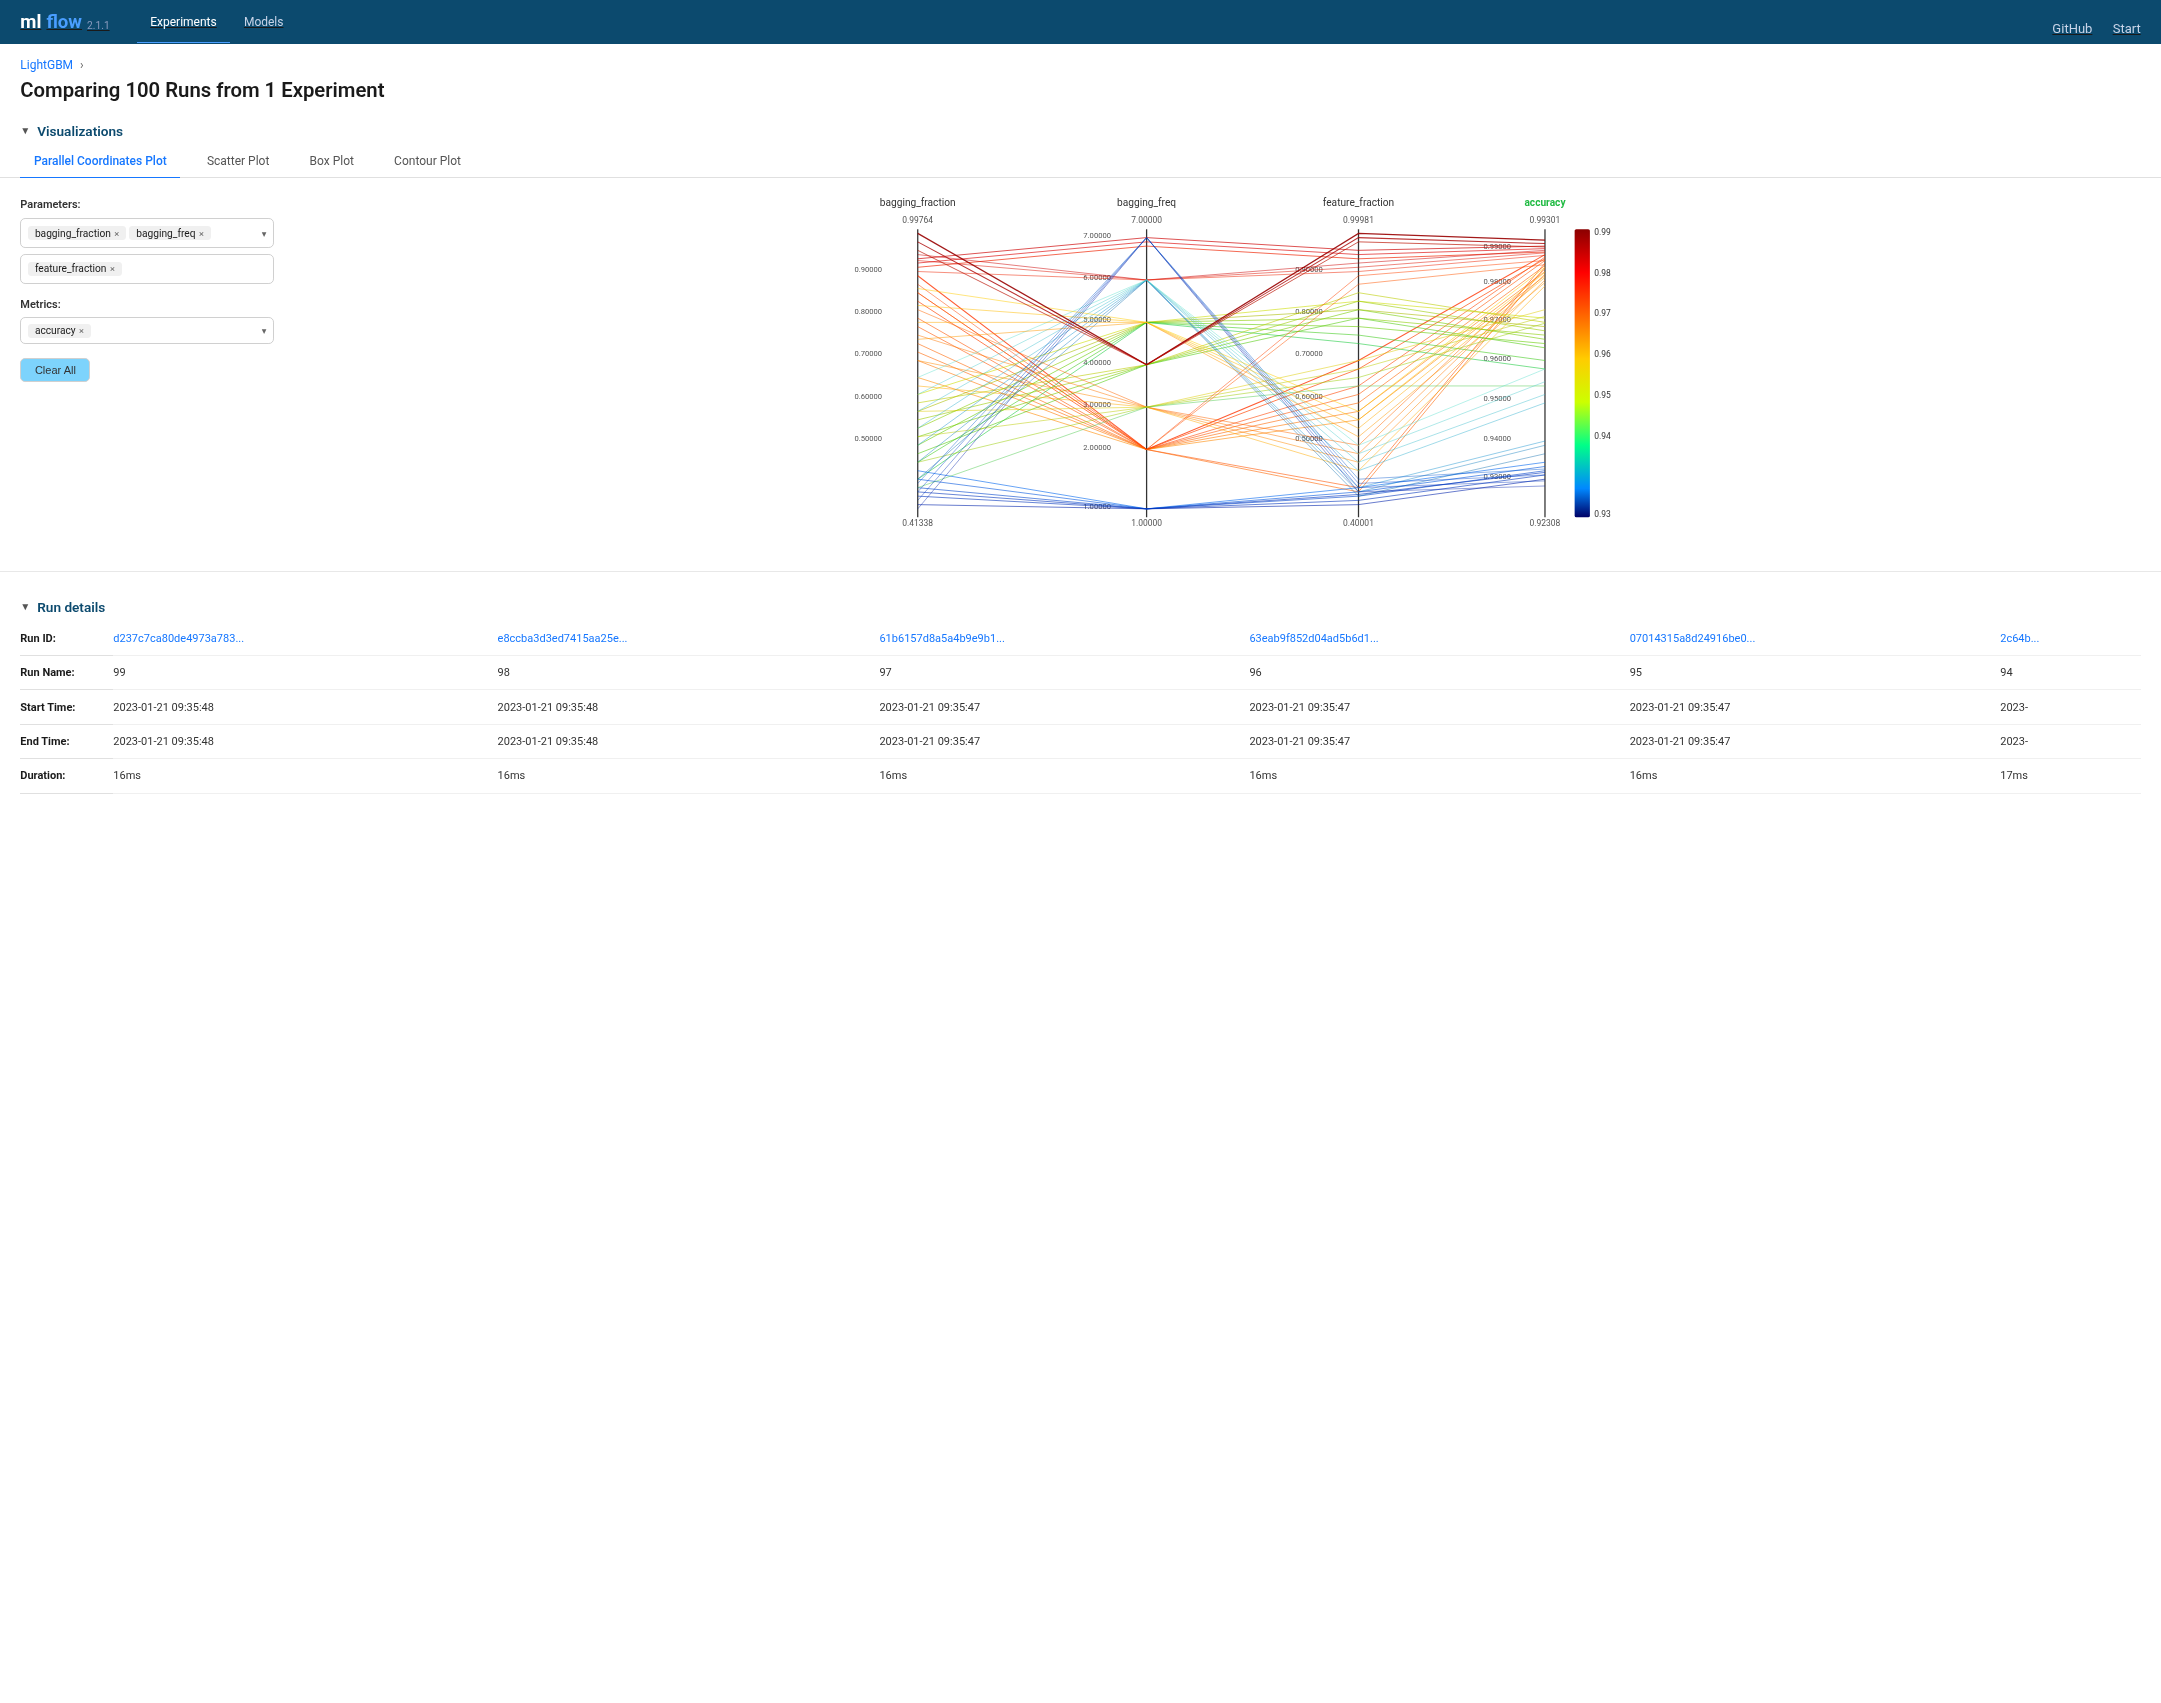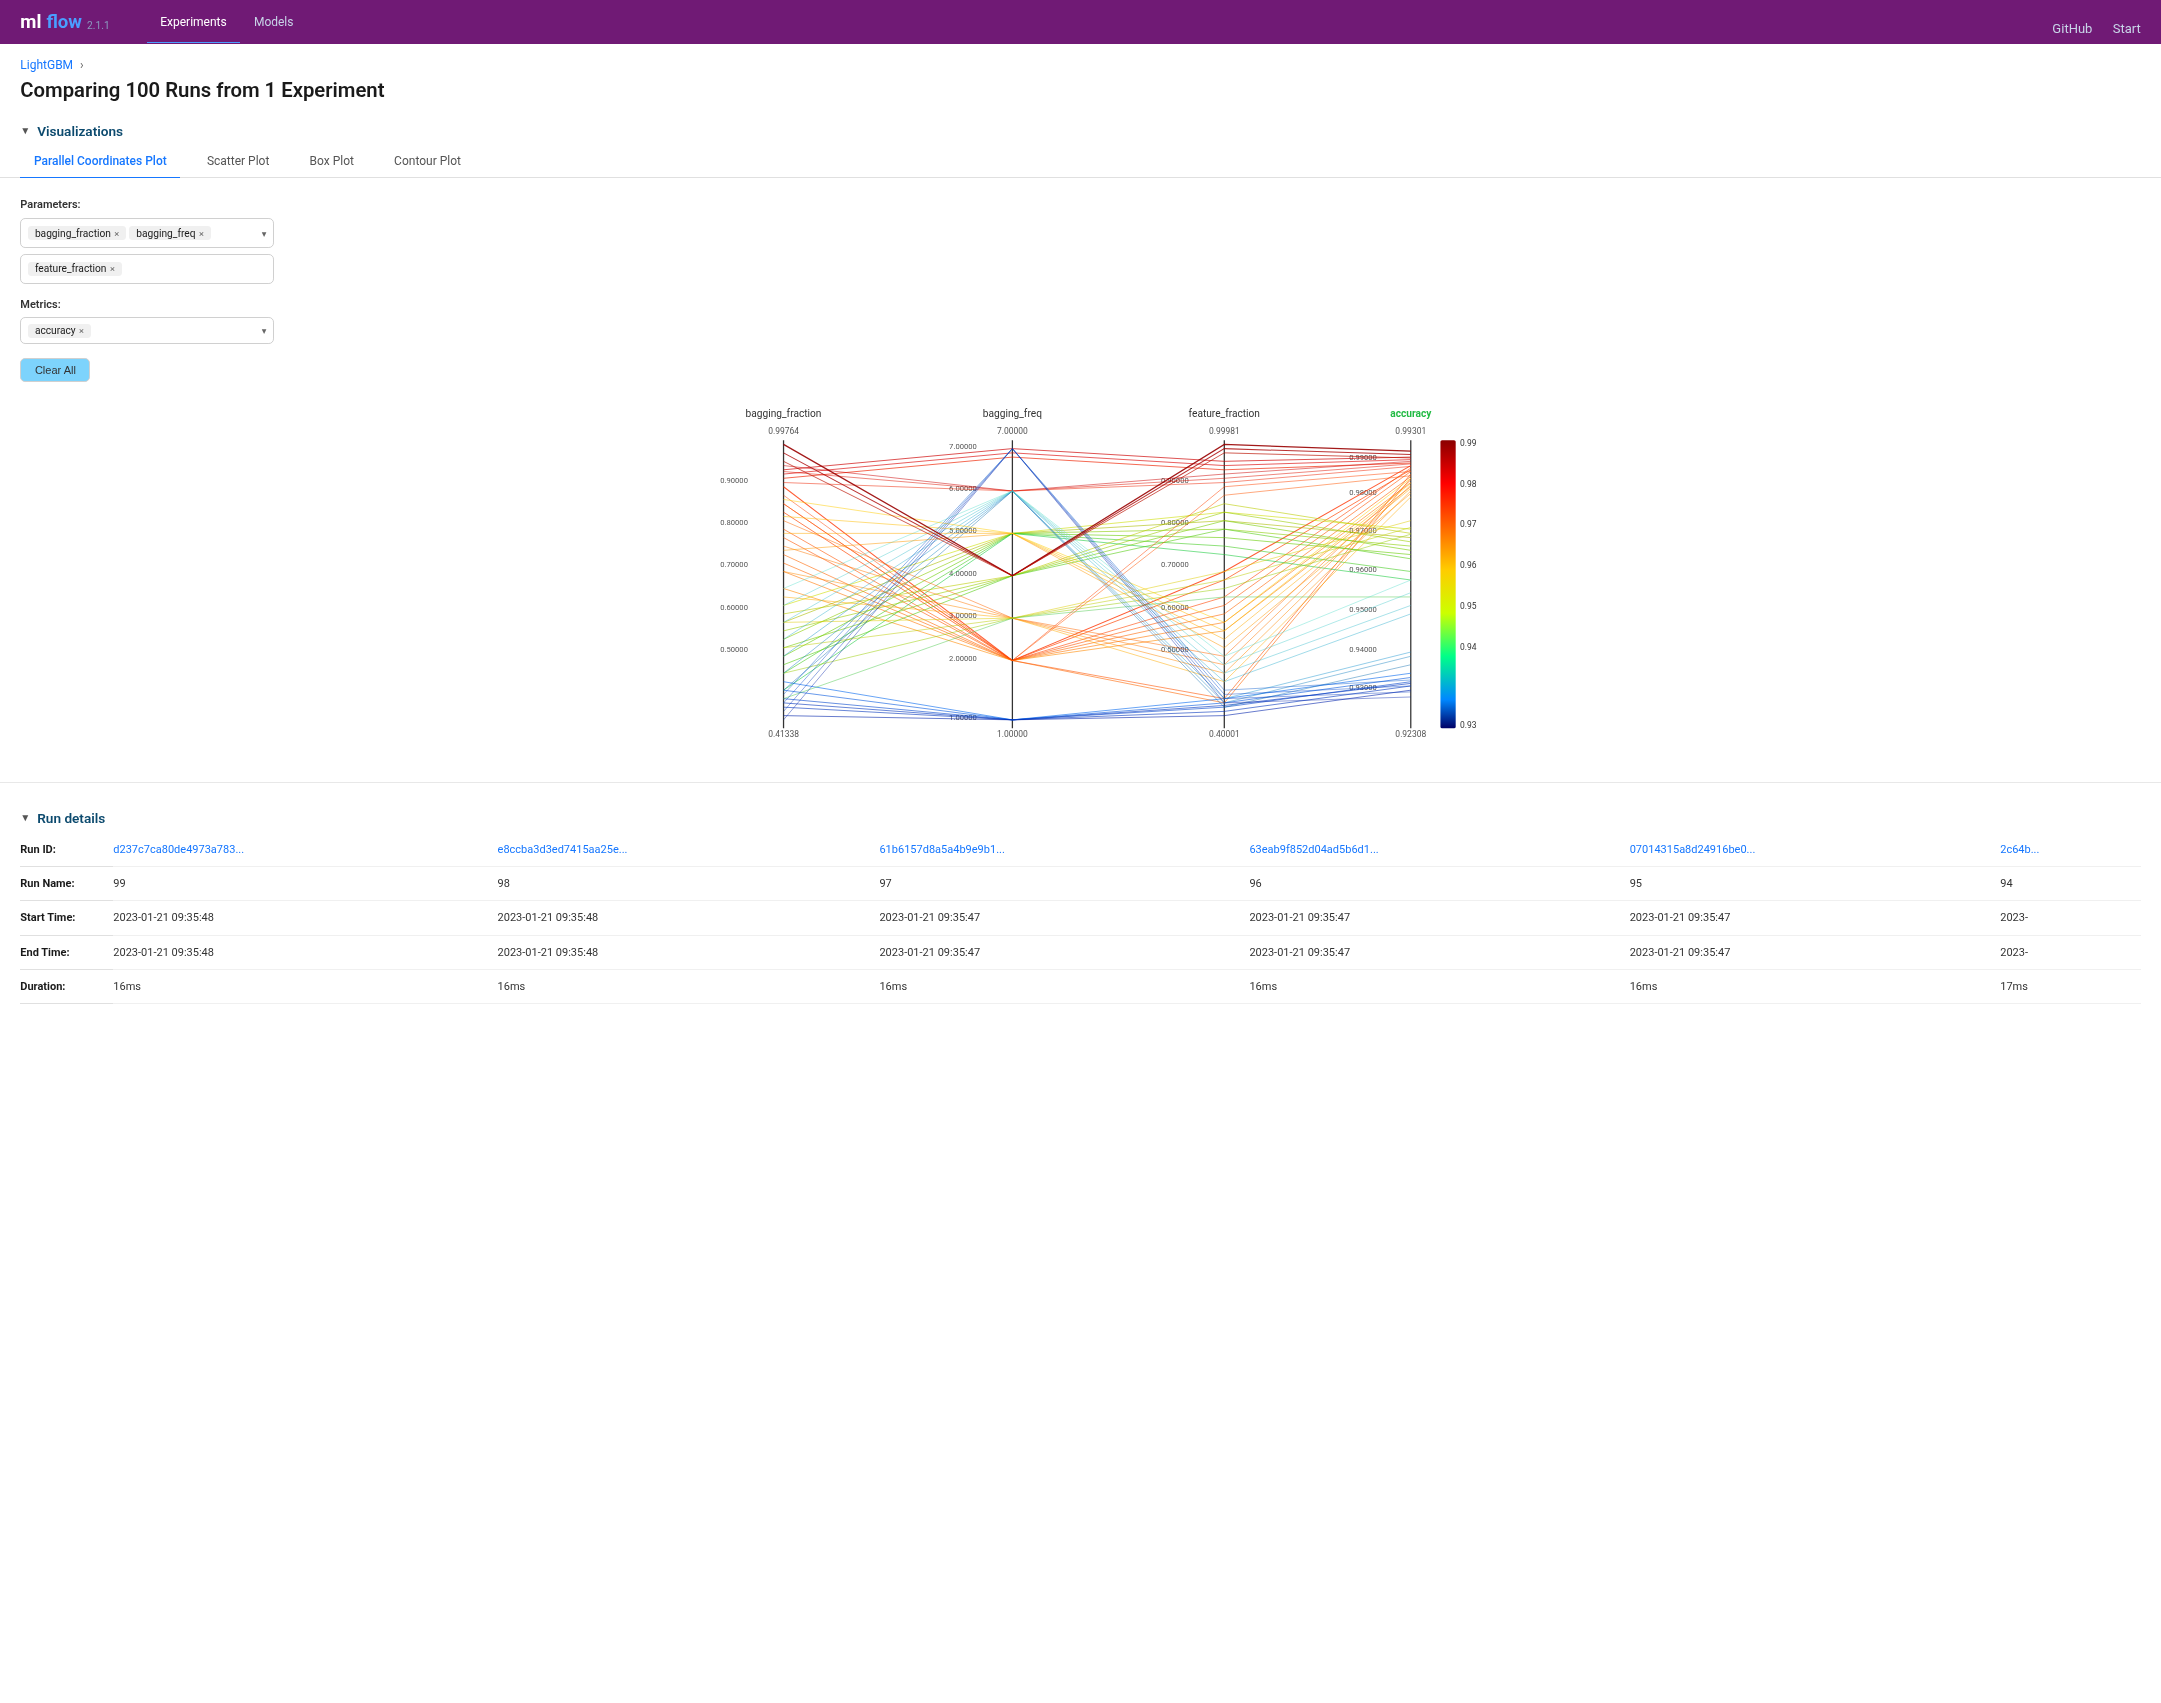--- a/index.html
+++ b/index.html
@@ -1,25 +1,26 @@
 <!DOCTYPE html>
 <html style="font-size:13.6px"><head>
   <meta charset="utf-8">
   <style>
     * { box-sizing: border-box; margin: 0; padding: 0; }
     body { font-family: -apple-system, BlinkMacSystemFont, 'Segoe UI', Roboto, sans-serif; background: #fff; color: #1a1a1a; font-size: 12px; }
 
     
     .header {
-      background: #701a75;
+      background: #0c4a6e;
       display: flex;
       align-items: center;
       padding: 0 20.3px;
       height: 44px;
-      gap: 37px;
+      gap: 27px;
+      text-decoration: underline;
     }
     .logo {
       display: flex;
       align-items: center;
       gap: 5.1px;
     }
     .logo-ml { color: #fff; font-size: 18.6px; font-weight: 700; }
     .logo-flow { color: #4a9eff; font-size: 18.6px; font-weight: 700; }
     .logo-version { color: #8a9bbf; font-size: 10.2px; margin-top: 6px; }
     .nav { display: flex; gap: 0; justify-content: center; }
@@ -65,21 +66,20 @@
       border-bottom: 1.7px solid transparent;
       margin-bottom: -0.8px;
     }
     .tab.active { color: #1677ff; border-bottom: 1.7px solid #1677ff; font-weight: 500; }
 
     
     .plot-container {
       display: flex;
       padding: 13.6px 20.3px;
       gap: 13.6px;
-      flex-direction: column;
     }
 
     
     .controls-panel {
       width: 254px;
       flex-shrink: 0;
       padding: 6.8px 0;
     }
     .control-label {
       font-size: 11px;

